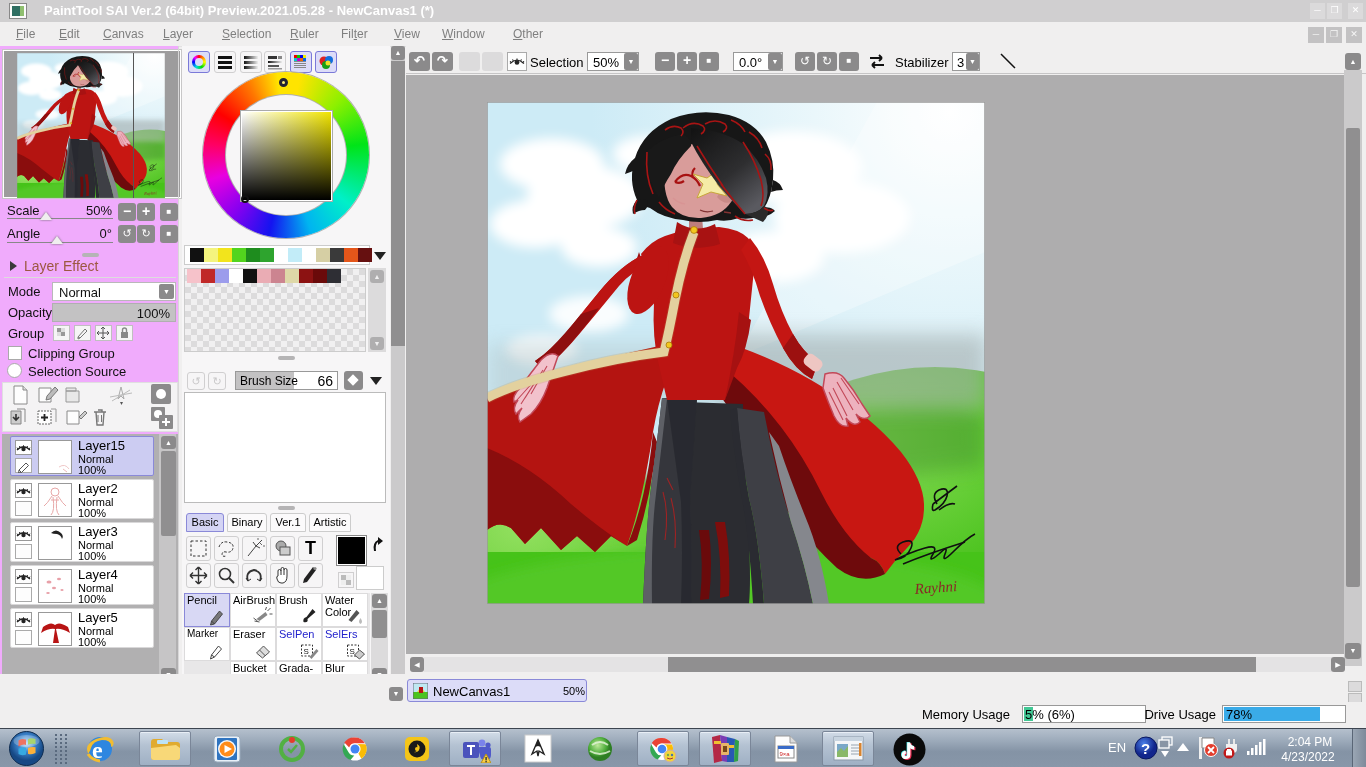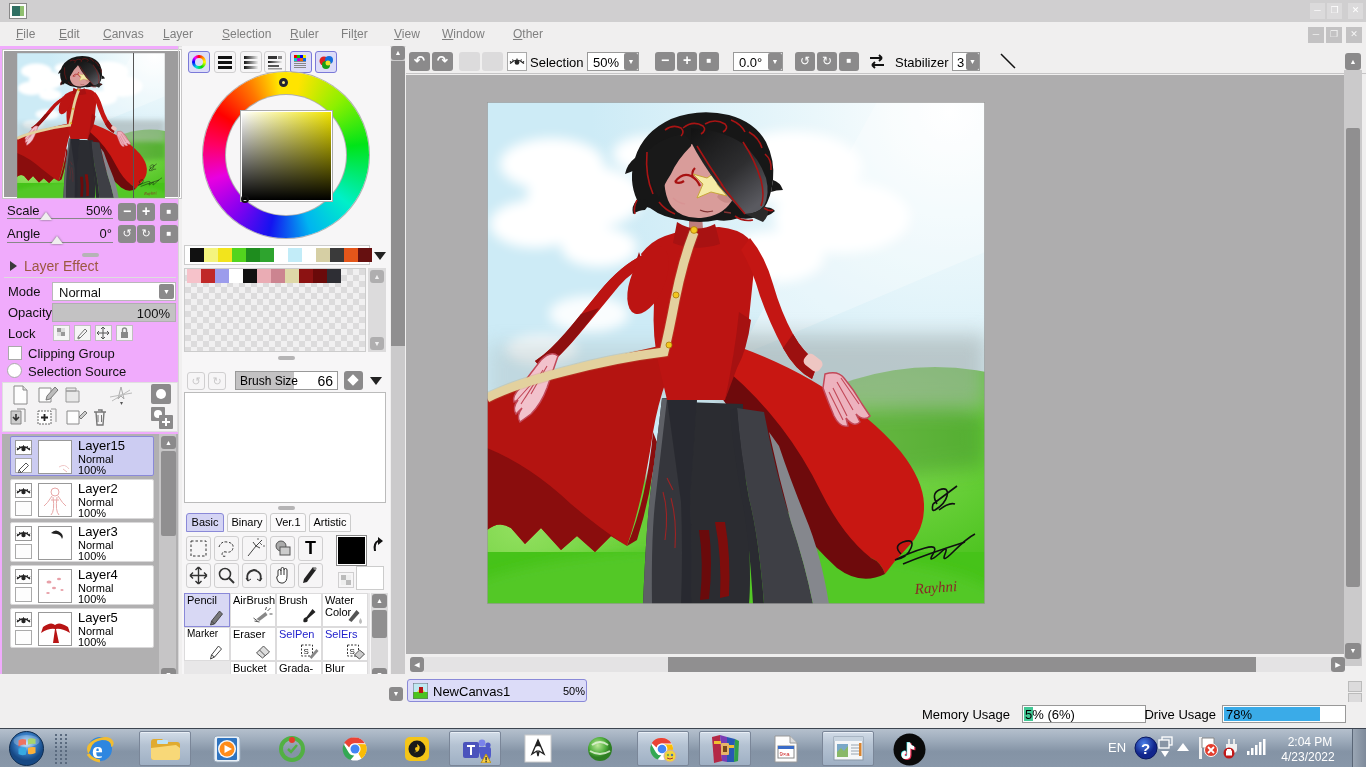--- a/index.html
+++ b/index.html
@@ -175,20 +175,21 @@
 <rect x="0" y="0" width="498" height="502" fill="none" stroke="#9a9a9a" stroke-width="1.5"></rect>
 </g>
 </symbol>
 </defs>
 </svg>
 <div class="abs" id="titlebar">
 <div class="abs" style="left:9px;top:3px;width:18px;height:16px;background:#fbfbfb;border:1px solid #888;">
       <div class="abs" style="left:2px;top:2px;width:8px;height:10px;background:#2e6e62;"></div>
       <div class="abs" style="left:10px;top:2px;width:4px;height:10px;background:#8fbf6f;"></div>
     </div>
+<div class="abs" id="titletext">PaintTool SAI Ver.2 (64bit) Preview.2021.05.28 - NewCanvas1 (*)</div>
 <div class="abs winbtn" style="left:1310px;top:3px;">─</div>
 <div class="abs winbtn" style="left:1327px;top:3px;">❐</div>
 <div class="abs winbtn" style="left:1348px;top:3px;">✕</div>
 </div>
 <div class="abs" id="menubar">
 <div class="abs menuitem" style="left:16px;"><u>F</u>ile</div>
 <div class="abs menuitem" style="left:59px;"><u>E</u>dit</div>
 <div class="abs menuitem" style="left:103px;"><u>C</u>anvas</div>
 <div class="abs menuitem" style="left:163px;"><u>L</u>ayer</div>
 <div class="abs menuitem" style="left:222px;"><u>S</u>election</div>
@@ -235,21 +236,21 @@
 <div class="abs sunken" style="left:52px;top:236px;width:124px;height:19px;">
       <span style="position:absolute;left:6px;top:2px;font-size:13px;color:#111;">Normal</span>
       <div class="abs" style="right:1px;top:1px;width:15px;height:15px;background:#8b8a8b;border-radius:2px;color:#fff;font-size:7px;text-align:center;line-height:15px;">▼</div>
     </div>
 
 <div class="abs" style="left:8px;top:259px;font-size:13px;color:#111;">Opacity</div>
 <div class="abs" style="left:52px;top:257px;width:124px;height:19px;background:#c3c2c3;border:1px solid #b0afb0;">
       <span style="position:absolute;right:5px;top:2px;font-size:13px;color:#111;">100%</span>
     </div>
 
-<div class="abs" style="left:8px;top:280px;font-size:13px;color:#111;">Lock</div>
+<div class="abs" style="left:8px;top:280px;font-size:13px;color:#111;">Group</div>
 <div class="abs" style="left:53px;top:279px;width:17px;height:16px;border:1px solid #c0bfc0;background:#f6f5f6;"><svg width="15" height="14">
         <rect x="3" y="2" width="4" height="4" fill="#999"></rect>
         <rect x="7" y="6" width="4" height="4" fill="#999"></rect>
         <rect x="3" y="6" width="4" height="4" fill="#ddd"></rect>
         <rect x="7" y="2" width="4" height="4" fill="#ddd"></rect>
       </svg></div>
 <div class="abs" style="left:74px;top:279px;width:17px;height:16px;border:1px solid #c0bfc0;background:#f6f5f6;"><svg width="15" height="14">
         <path d="M3 11 L10 3 L12 5 L5 12 Z M3 11 L3 13 L5 12" fill="none" stroke="#777" stroke-width="1"></path>
       </svg></div>
 <div class="abs" style="left:95px;top:279px;width:17px;height:16px;border:1px solid #c0bfc0;background:#f6f5f6;"><svg width="15" height="14">

